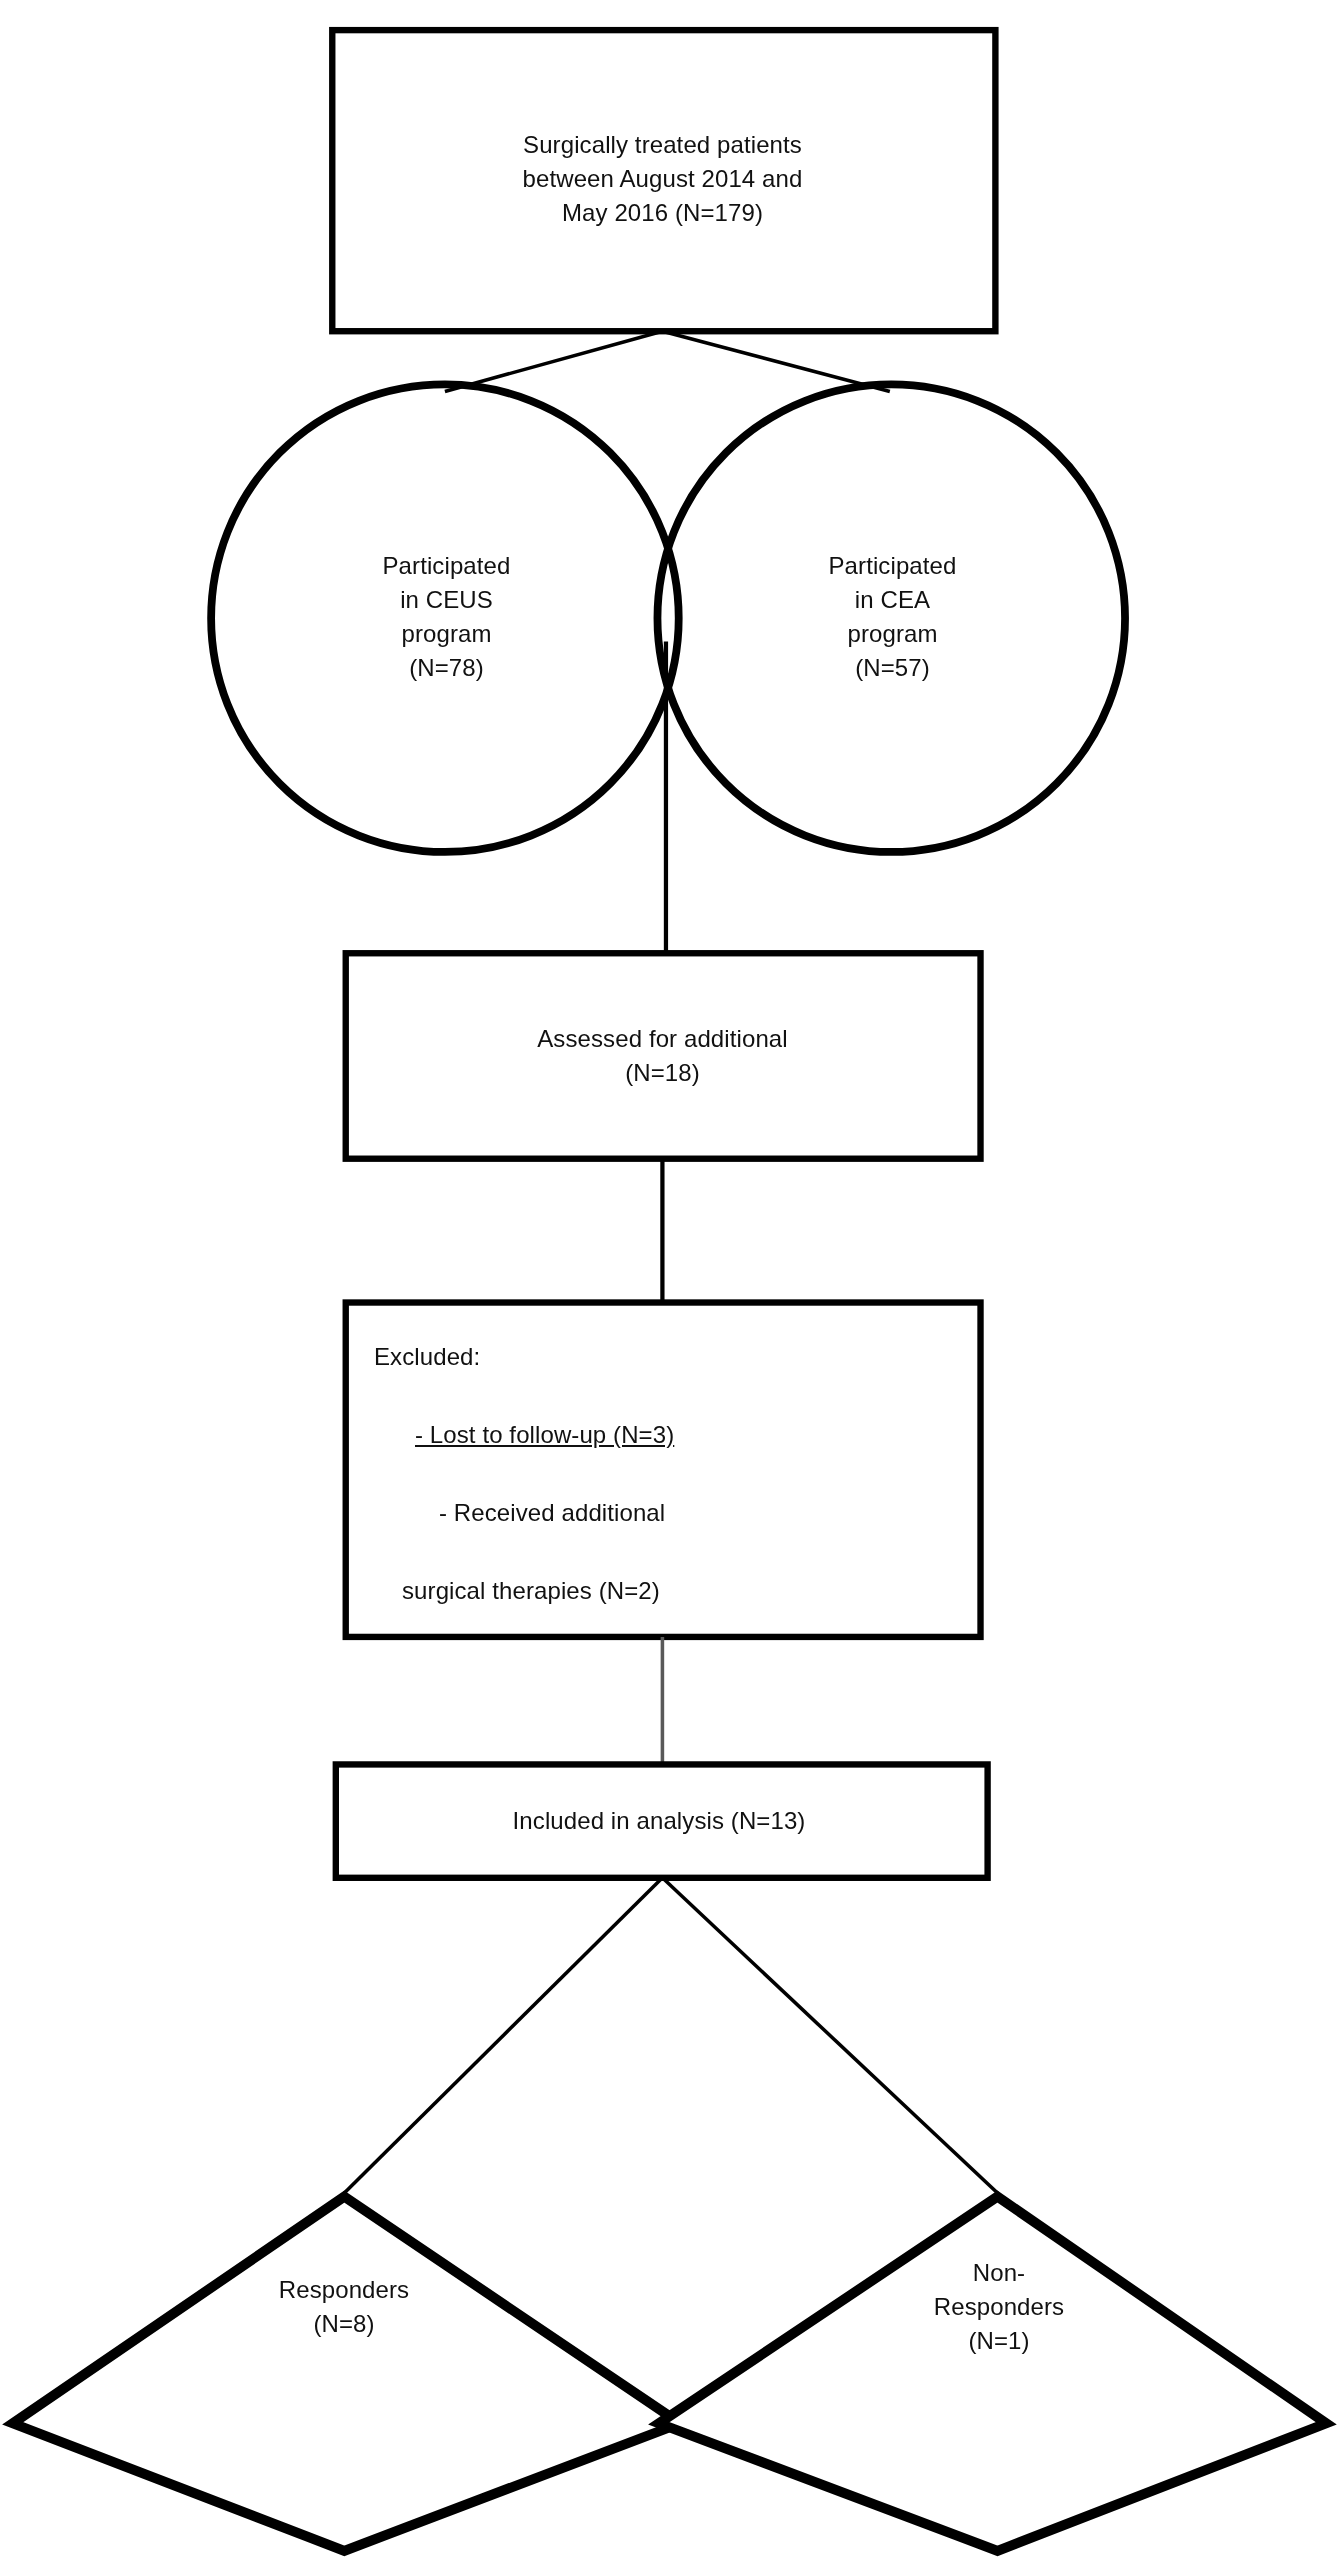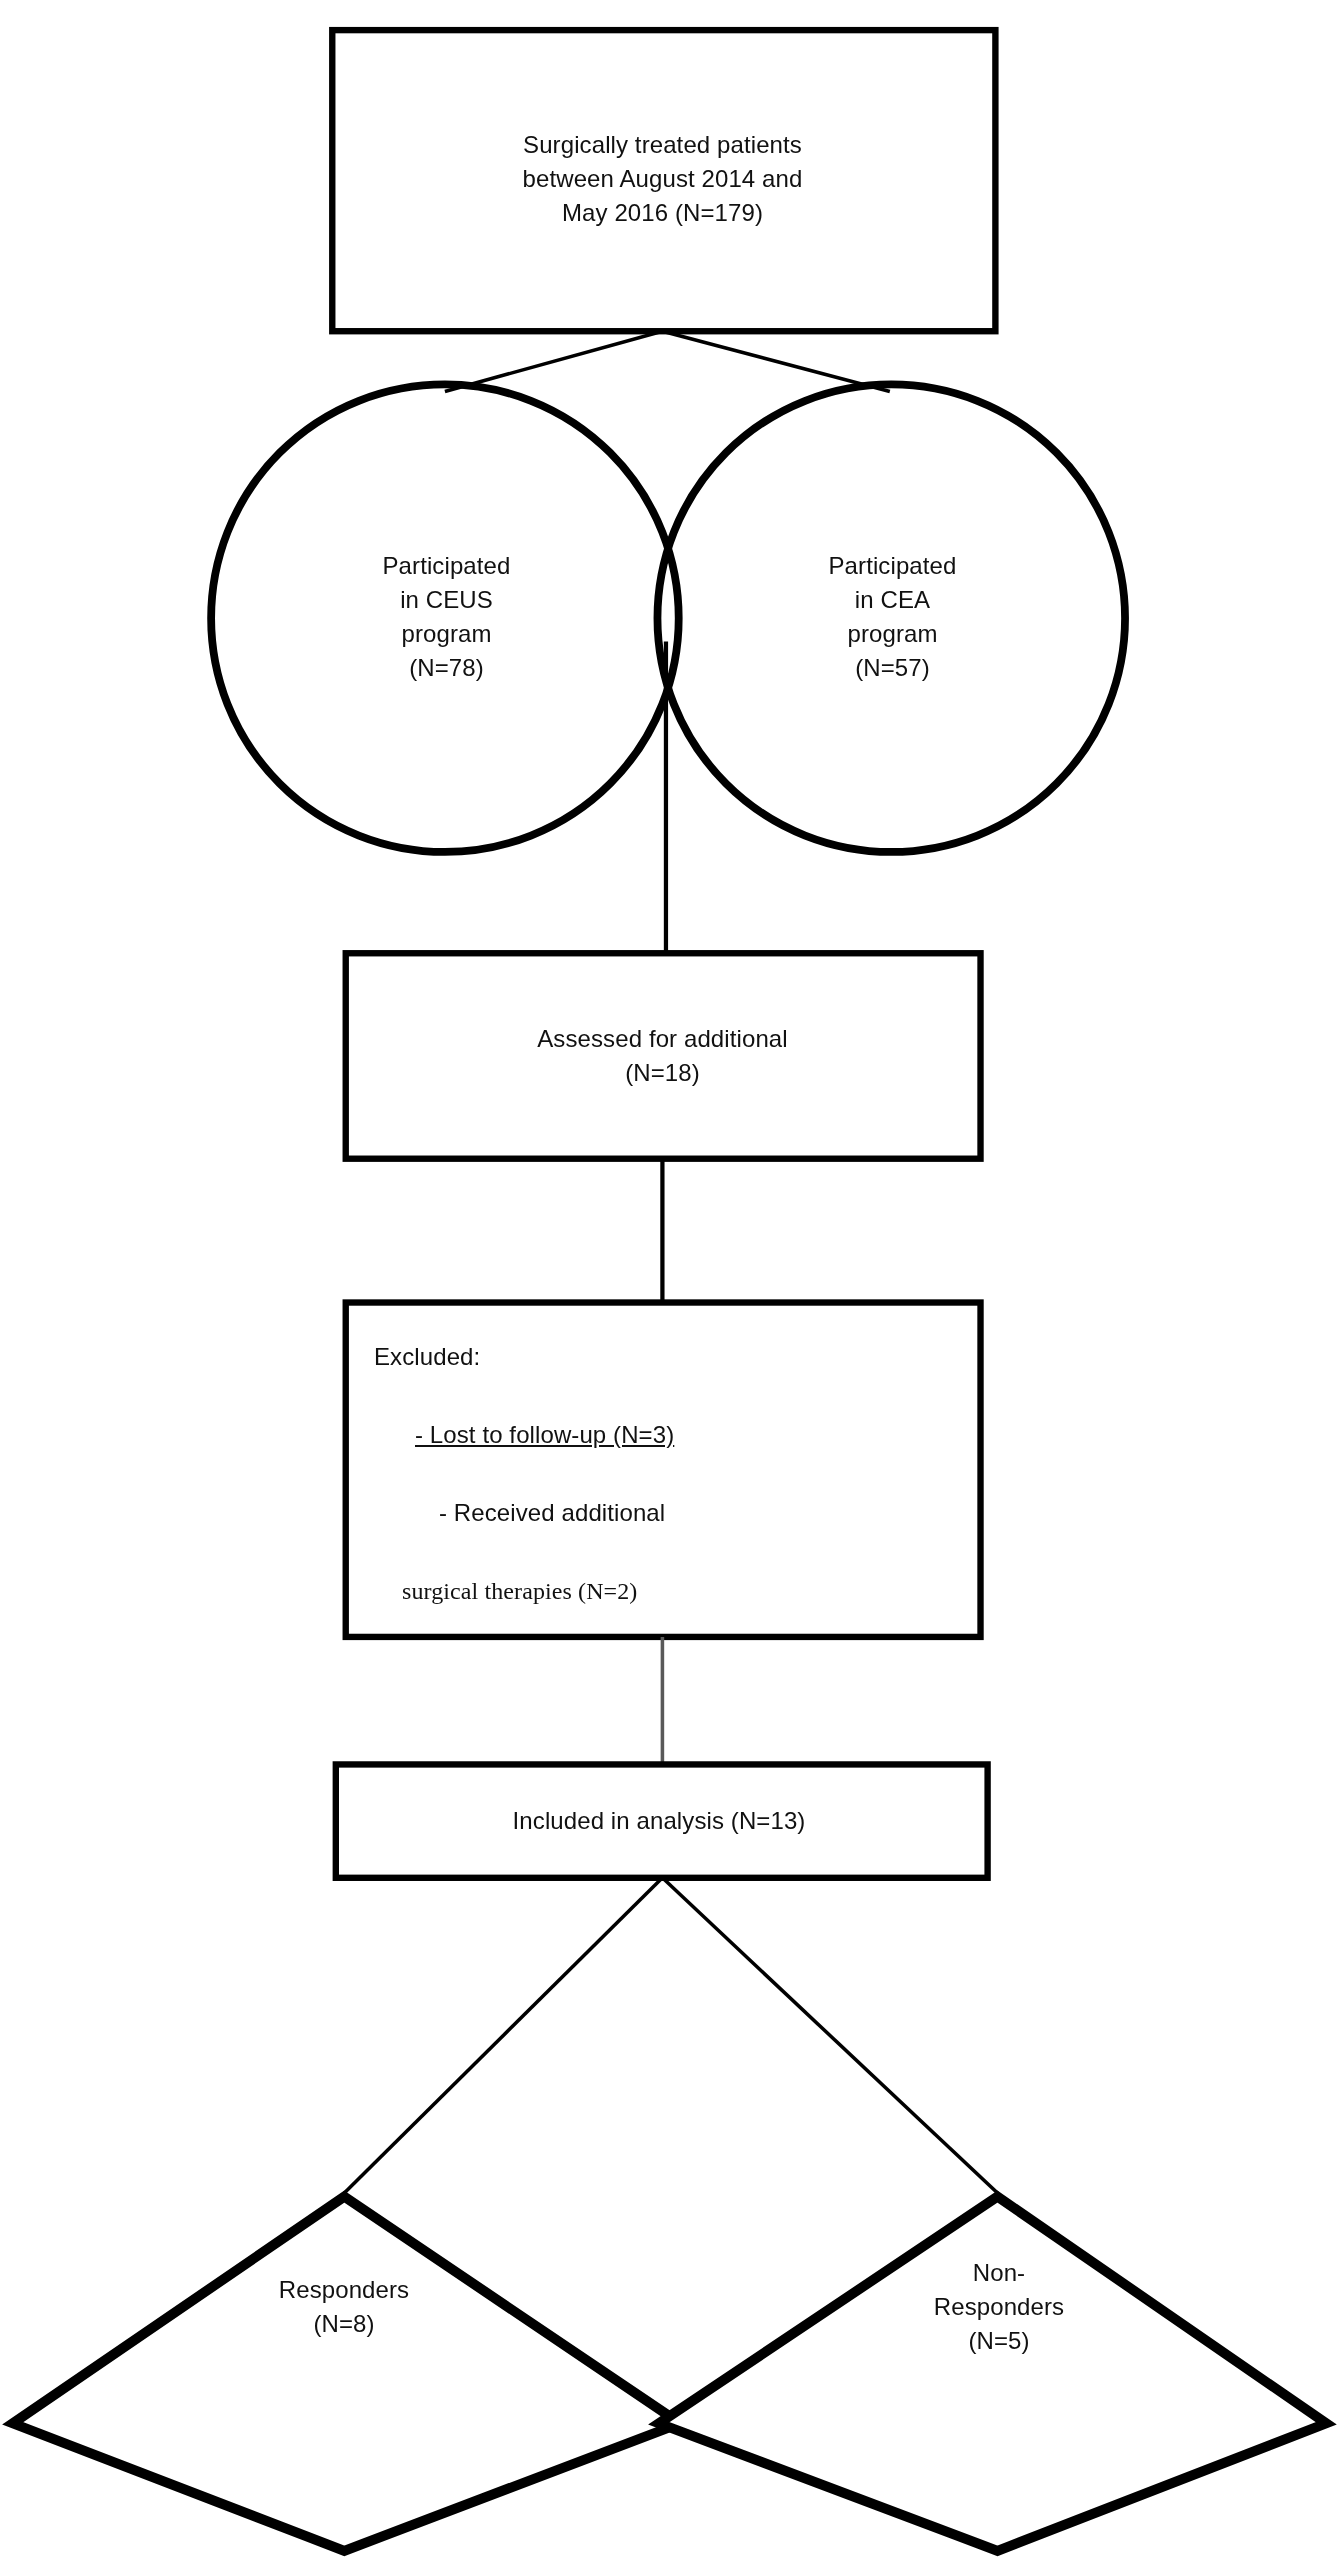--- a/index.html
+++ b/index.html
@@ -25,21 +25,21 @@
     font-size:24px;
     line-height:1.42;
     letter-spacing:0.1px;
     pointer-events:none;
     white-space:pre;
   }
   .node-text.left-align{align-items:flex-start;text-align:left;gap:44px;}
   .node-text .ln{display:block;}
   .node-text .ln.indent-1{padding-left:41px;text-decoration:underline;}
   .node-text .ln.indent-2{padding-left:65px;}
-  .node-text .ln.indent-3{padding-left:28px;font-family:Liberation Serif, serif;}
+  .node-text .ln.indent-3{padding-left:28px;}
 
   
   #txt-source      {left:340px;  top:27px;   width:645px;  height:304px;}
   #txt-ceus        {left:234px;  top:454px;  width:425px;  height:326px;}
   #txt-cea         {left:680px;  top:454px;  width:425px;  height:326px;}
   #txt-assessed    {left:347px;  top:953px; width:631px;  height:206px;}
   #txt-excluded    {left:374px;  top:1318px; width:595px;  height:312px; }
   #txt-included    {left:340px;  top:1765px; width:638px;  height:113px;}
   #txt-responders  {left:174px;  top:2190px; width:340px;  height:234px;}
   #txt-nonresponders{left:829px;top:2169px; width:340px;  height:276px;}
@@ -115,17 +115,17 @@
   </div>
 
   <div class="node-text" id="txt-responders">
     <span class="ln">Responders</span>
     <span class="ln">(N=8)</span>
   </div>
 
   <div class="node-text" id="txt-nonresponders">
     <span class="ln">Non-</span>
     <span class="ln">Responders</span>
-    <span class="ln">(N=5)</span>
+    <span class="ln">(N=1)</span>
   </div>
 
 </div>
 
 
 </body></html>

